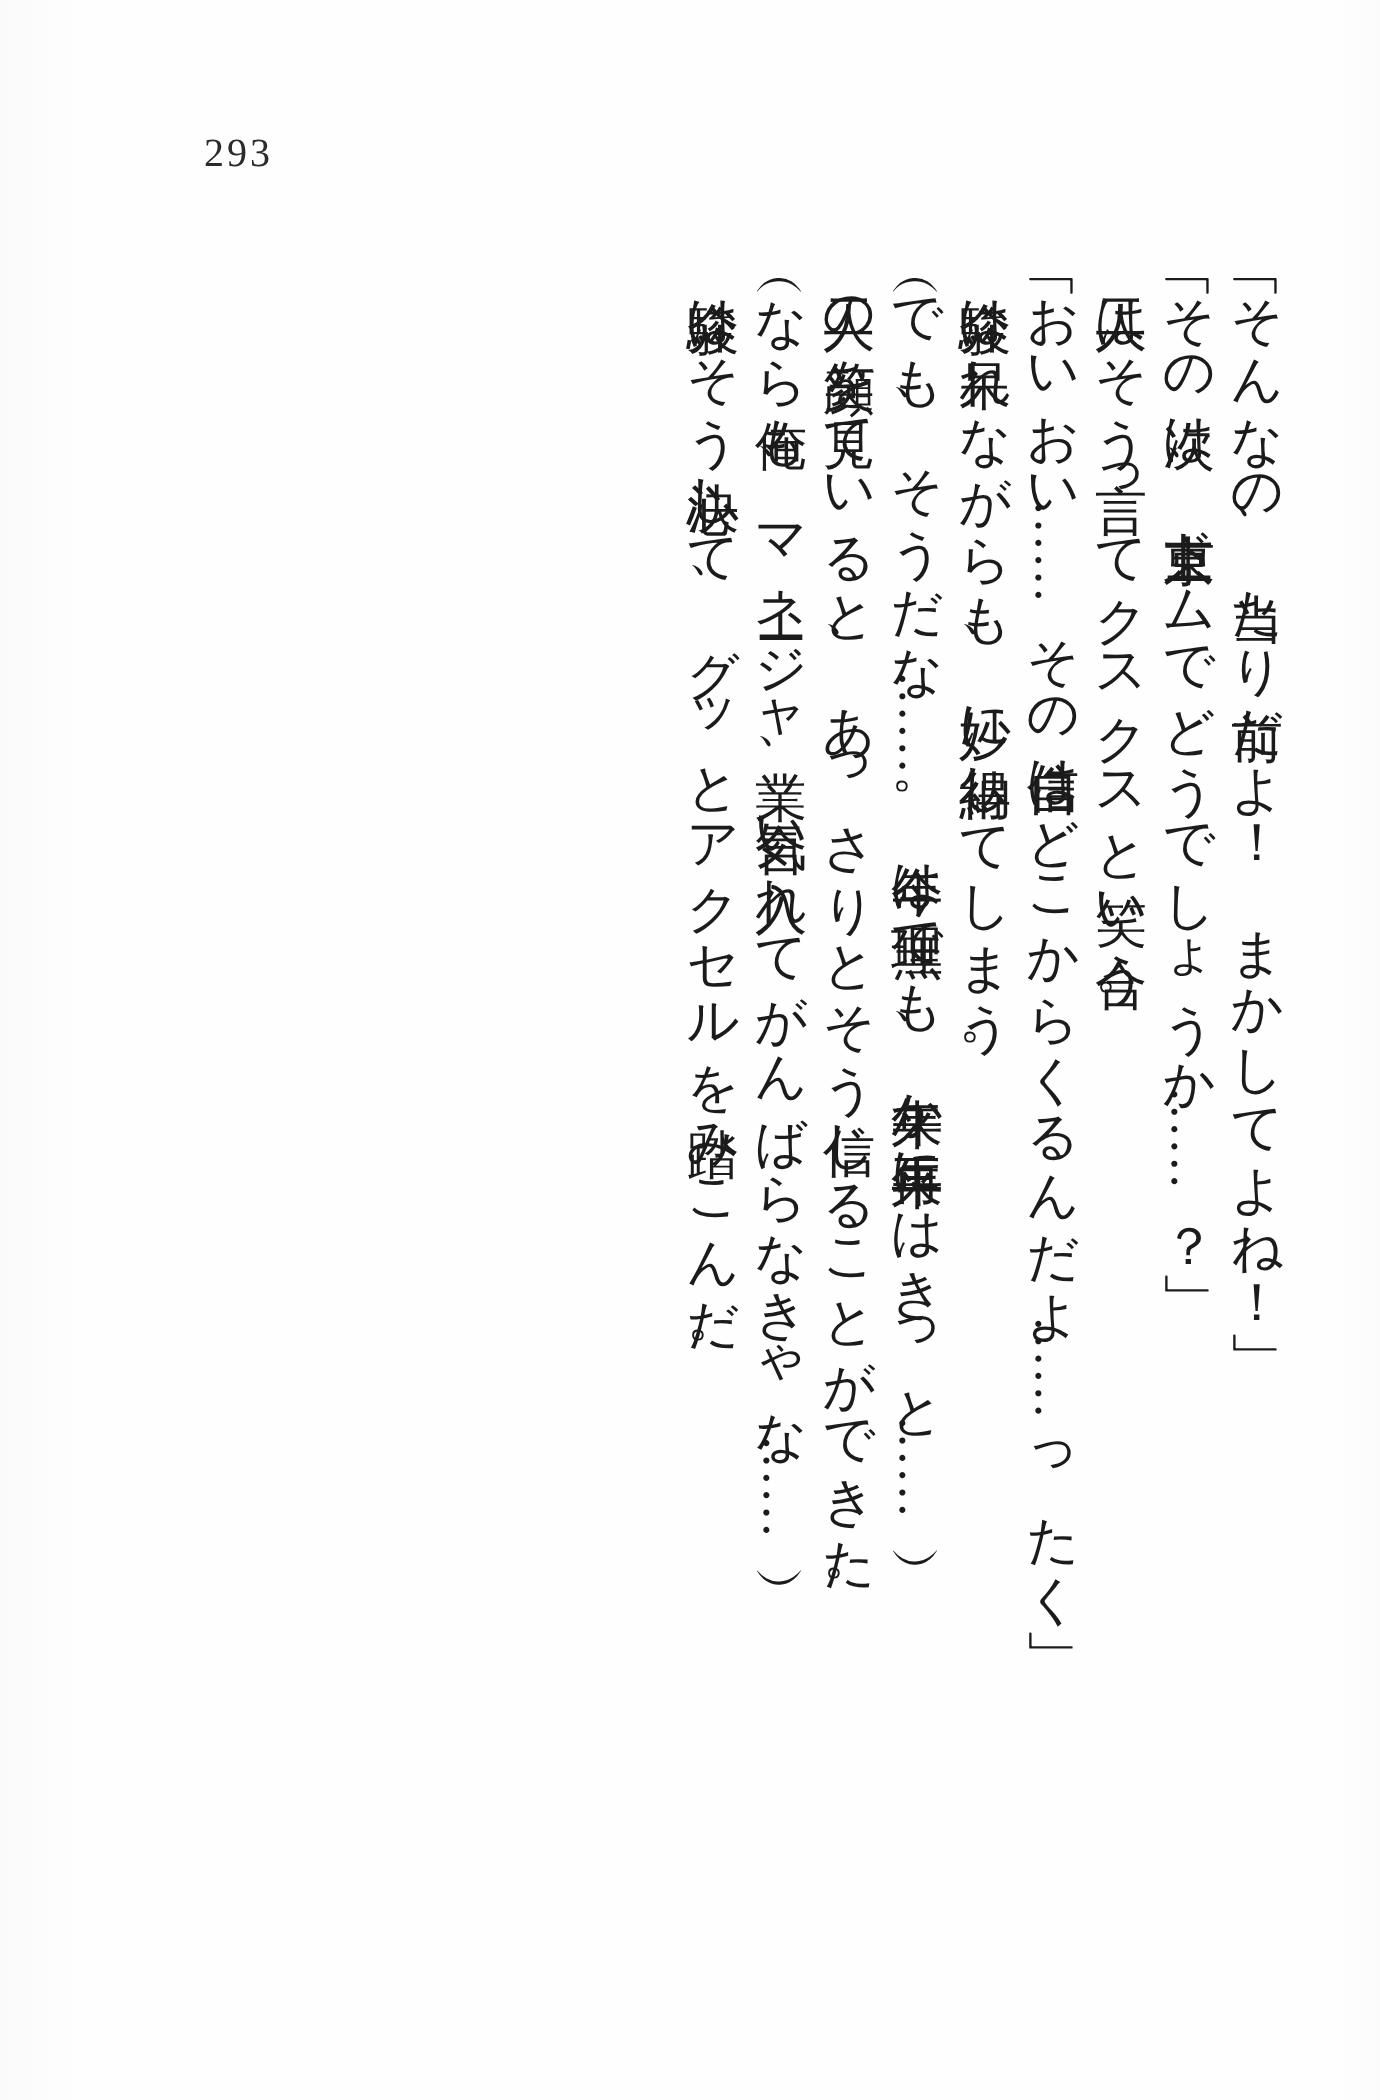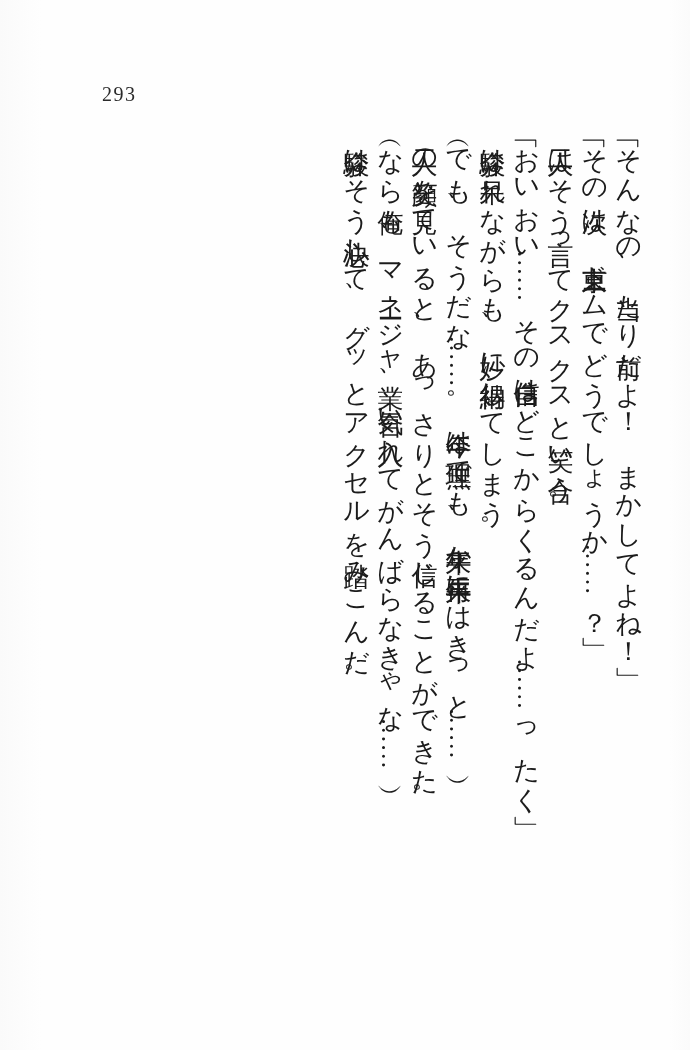--- a/index.html
+++ b/index.html
@@ -19,21 +19,20 @@
     inset: 0;
     background: linear-gradient(90deg, #fafafa 0%, #fefefe 6%, #fefefe 97%, #fbfbfb 100%);
   }
   .page-number {
     position: absolute;
     top: 66px;
     left: 102px;
     font-size: 20px;
     color: #2b2b2b;
     letter-spacing: 1.5px;
-    margin-top: 17px;
   }
   .text-block {
     position: absolute;
     top: 131px;
     right: 45px;
     height: 905px;
     writing-mode: vertical-rl;
     text-orientation: mixed;
     font-size: 26px;
     line-height: 34px;

